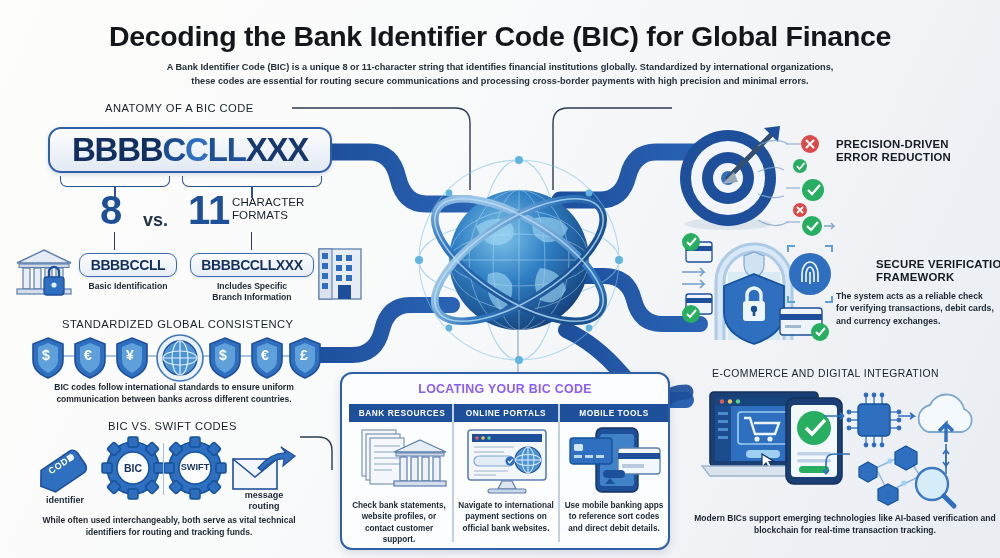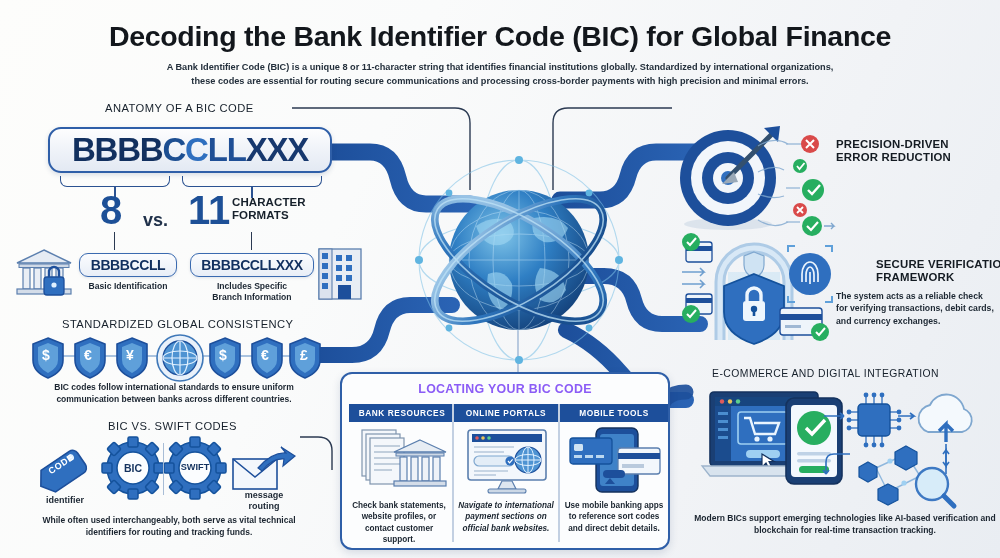--- a/index.html
+++ b/index.html
@@ -50,21 +50,21 @@
   .c5 { color: #17386e; }
 
   
   .brace { position: absolute; border: 1.6px solid #2b5291; border-top: none;
            border-bottom-left-radius: 7px; border-bottom-right-radius: 7px; }
   .brace-stem { position: absolute; width: 1.6px; background: #2b5291; }
 
   
   .big-num { font-size: 40px; font-weight: bold; color: #1d5097; line-height: 1; }
   .vs { font-size: 18px; font-weight: bold; color: #20314a; }
-  .fmt-label { font-size: 11.5px; font-weight: bold; color: #16202b;
+  .fmt-label { font-size: 11.5px; font-weight: normal; color: #16202b;
                line-height: 1.12; letter-spacing: 0.1px; }
 
   
   .chip {
     position: absolute; border: 1.8px solid #3a6ab0; border-radius: 9px;
     background: linear-gradient(180deg,#fbfcfe,#e8eef7);
     display:flex; align-items:center; justify-content:center;
     box-shadow: 0 1px 3px rgba(30,60,110,.13);
   }
   .chip-text { font-size: 14px; font-weight: bold; letter-spacing: -0.4px; white-space: nowrap; }
@@ -650,21 +650,21 @@
       <g stroke="#dff0ff" stroke-width="1" fill="none">
         <ellipse cx="62" cy="32" rx="6" ry="13"></ellipse>
           <ellipse cx="62" cy="32" rx="13" ry="5.5"></ellipse>
         <line x1="49" y1="32" x2="75" y2="32"></line>
           <line x1="62" y1="19" x2="62" y2="45"></line>
       </g>
       <circle cx="41" cy="56" r="2" fill="#5b7fae"></circle>
       <path d="M36,53 h10 l4,8 h-18 z" fill="#dde6f0" stroke="#5b7fae" stroke-width="1.2"></path>
       <rect x="22" y="61" width="38" height="4" rx="2" fill="#ccd8e6" stroke="#5b7fae" stroke-width="1.1"></rect>
     </svg>
-    <div class="col-cap" style="left:114px;top:126px;width:100px;font-style:italic;">Navigate to international payment sections on official bank websites.</div>
+    <div class="col-cap" style="left:114px;top:126px;width:100px;">Navigate to international payment sections on official bank websites.</div>
 
     <svg class="col-art" style="left:228px;top:52px;width:92px;height:68px;">
       <rect x="26" y="2" width="42" height="64" rx="6" fill="#1d4f9b" stroke="#14325e" stroke-width="1.4"></rect>
       <rect x="30" y="8" width="34" height="52" rx="3" fill="#3f82c8"></rect>
       <rect x="0" y="12" width="42" height="26" rx="3" fill="#2f6fbf" stroke="#14529c" stroke-width="1.3"></rect>
       <rect x="4" y="18" width="9" height="7" rx="1.4" fill="#cfe3f3"></rect>
       <g fill="#bcd8f0">
           <rect x="4" y="29" width="8" height="3"></rect>
           <rect x="15" y="29" width="8" height="3"></rect>
           <rect x="26" y="29" width="8" height="3"></rect>

